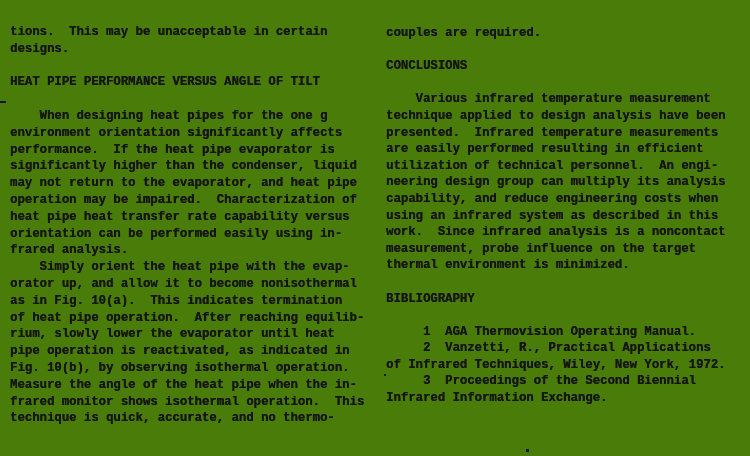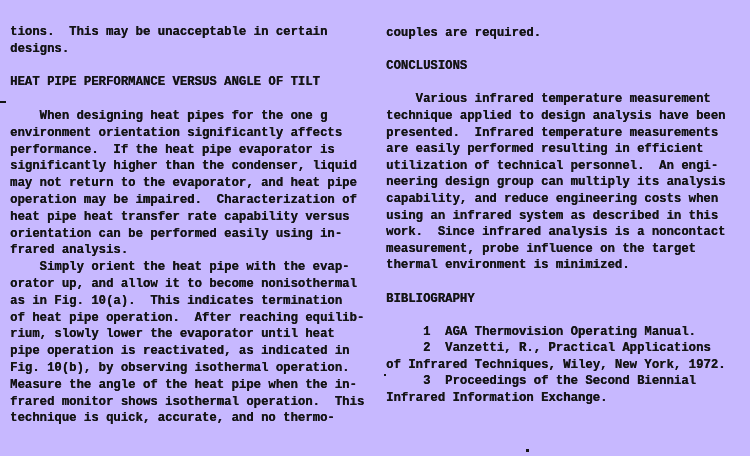--- a/index.html
+++ b/index.html
@@ -42,21 +42,21 @@
     text-decoration-thickness: 1.2px;
   }
   .artifact {
     position: absolute;
     background: #1a1a1a;
   }
 </style>
 </head>
 <body>
 
-<div class="page" style="background: #c4b5fd; color: rgb(26, 26, 26);">
+<div class="page" style="background: #4d7c0f; color: rgb(26, 26, 26);">
   <div class="column column-left"><div class="text-line"><span>tions.  This may be unacceptable in certain</span></div><div class="text-line"><span>designs.</span></div><div class="text-line">&nbsp;</div><div class="text-line"><span>HEAT PIPE PERFORMANCE VERSUS ANGLE OF TILT</span></div><div class="text-line">&nbsp;</div><div class="text-line"><span>    When designing heat pipes for the one g</span></div><div class="text-line"><span>environment orientation significantly affects</span></div><div class="text-line"><span>performance.  If the heat pipe evaporator is</span></div><div class="text-line"><span>significantly higher than the condenser, liquid</span></div><div class="text-line"><span>may not return to the evaporator, and heat pipe</span></div><div class="text-line"><span>operation may be impaired.  Characterization of</span></div><div class="text-line"><span>heat pipe heat transfer rate capability versus</span></div><div class="text-line"><span>orientation can be performed easily using in-</span></div><div class="text-line"><span>frared analysis.</span></div><div class="text-line"><span>    Simply orient the heat pipe with the evap-</span></div><div class="text-line"><span>orator up, and allow it to become nonisothermal</span></div><div class="text-line"><span>as in Fig. 10(a).  This indicates termination</span></div><div class="text-line"><span>of heat pipe operation.  After reaching equilib-</span></div><div class="text-line"><span>rium, slowly lower the evaporator until heat</span></div><div class="text-line"><span>pipe operation is reactivated, as indicated in</span></div><div class="text-line"><span>Fig. 10(b), by observing isothermal operation.</span></div><div class="text-line"><span>Measure the angle of the heat pipe when the in-</span></div><div class="text-line"><span>frared monitor shows isothermal operation.  This</span></div><div class="text-line"><span>technique is quick, accurate, and no thermo-</span></div></div>
   <div class="column column-right"><div class="text-line"><span>couples are required.</span></div><div class="text-line">&nbsp;</div><div class="text-line"><span>CONCLUSIONS</span></div><div class="text-line">&nbsp;</div><div class="text-line"><span>    Various infrared temperature measurement</span></div><div class="text-line"><span>technique applied to design analysis have been</span></div><div class="text-line"><span>presented.  Infrared temperature measurements</span></div><div class="text-line"><span>are easily performed resulting in efficient</span></div><div class="text-line"><span>utilization of technical personnel.  An engi-</span></div><div class="text-line"><span>neering design group can multiply its analysis</span></div><div class="text-line"><span>capability, and reduce engineering costs when</span></div><div class="text-line"><span>using an infrared system as described in this</span></div><div class="text-line"><span>work.  Since infrared analysis is a noncontact</span></div><div class="text-line"><span>measurement, probe influence on the target</span></div><div class="text-line"><span>thermal environment is minimized.</span></div><div class="text-line">&nbsp;</div><div class="text-line"><span>BIBLIOGRAPHY</span></div><div class="text-line">&nbsp;</div><div class="text-line"><span>     1  AGA Thermovision Operating Manual.</span></div><div class="text-line"><span>     2  Vanzetti, R., </span><span class="underlined">Practical Applications</span></div><div class="text-line"><span class="underlined">of Infrared Techniques</span><span>, Wiley, New York, 1972.</span></div><div class="text-line"><span>     3  Proceedings of the Second Biennial</span></div><div class="text-line"><span>Infrared Information Exchange.</span></div></div>
   <div>
       <div class="artifact" style="left: 0px; top: 101px; width: 6px; height: 2px; background: rgb(26, 26, 26);"></div>
       <div class="artifact" style="left: 384px; top: 374px; width: 2px; height: 2px; background: rgb(26, 26, 26);"></div>
       <div class="artifact" style="left: 526px; top: 449px; width: 3px; height: 3px; background: rgb(26, 26, 26);"></div>
     </div>
 </div>
 
 </body></html>

